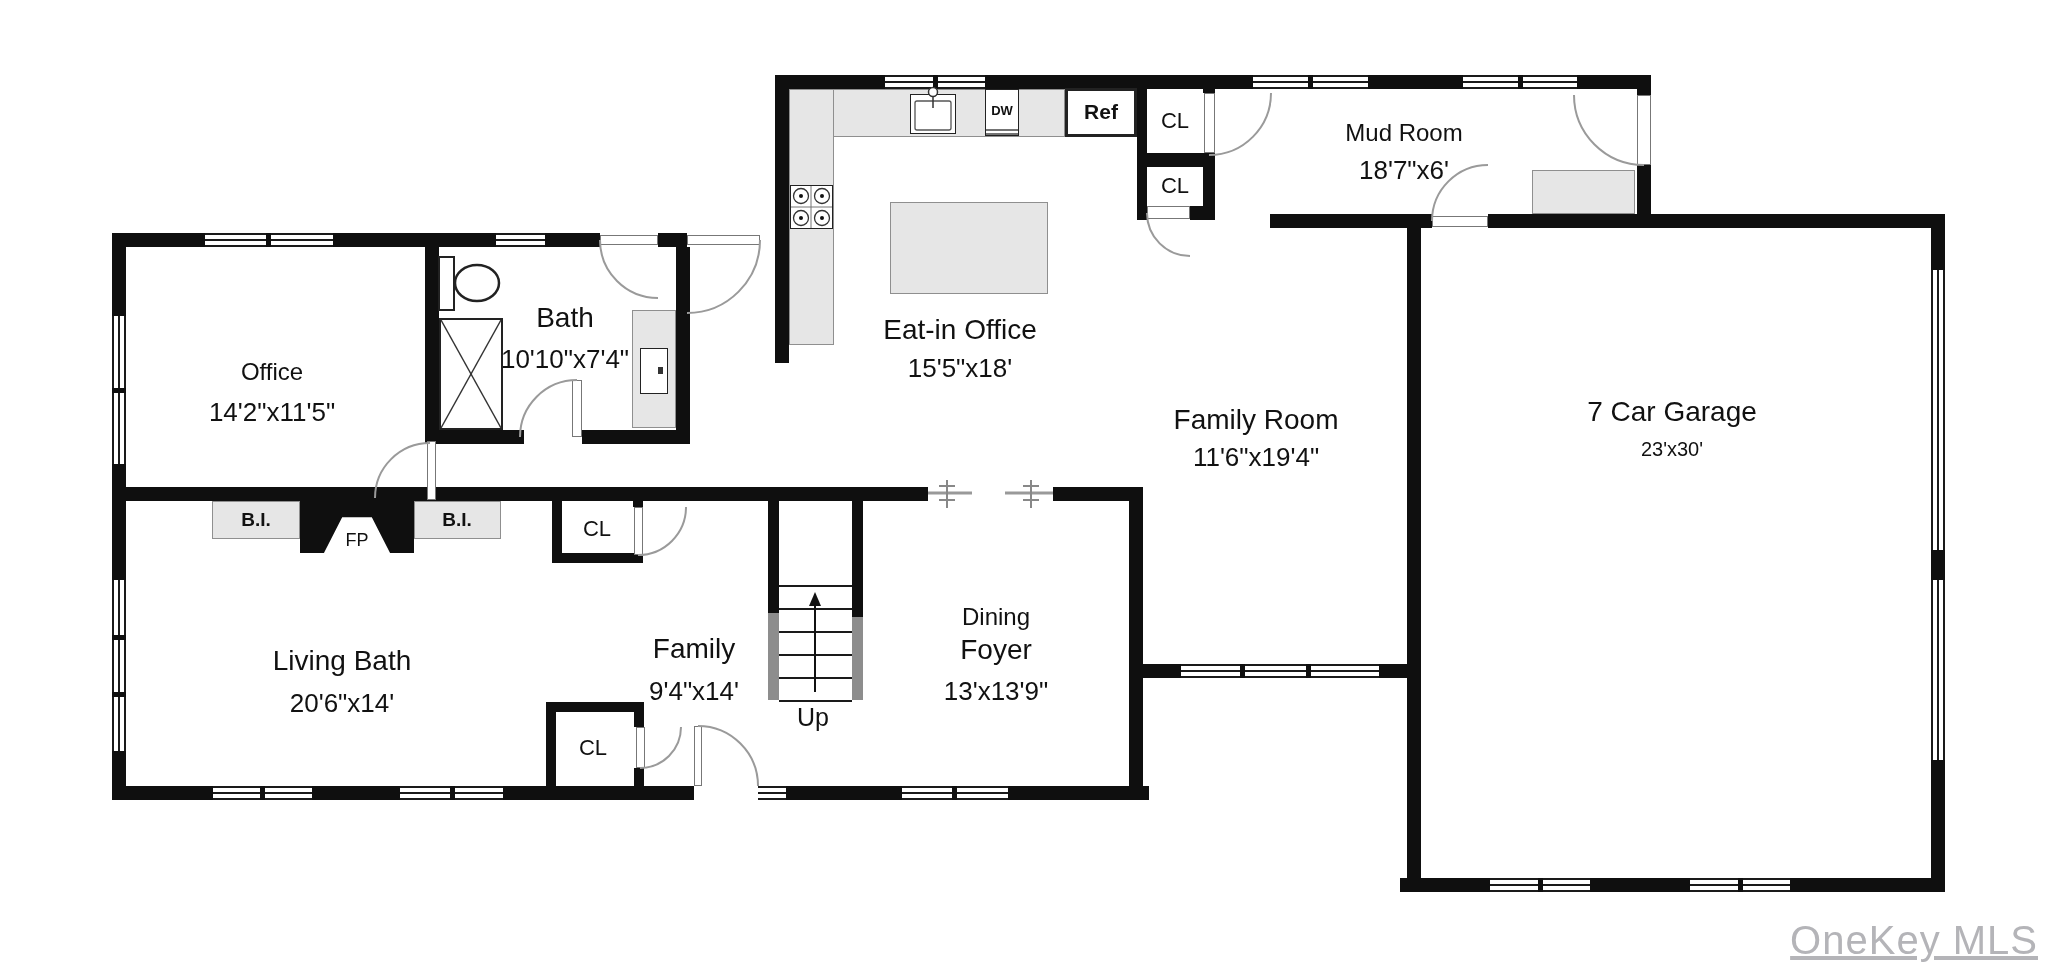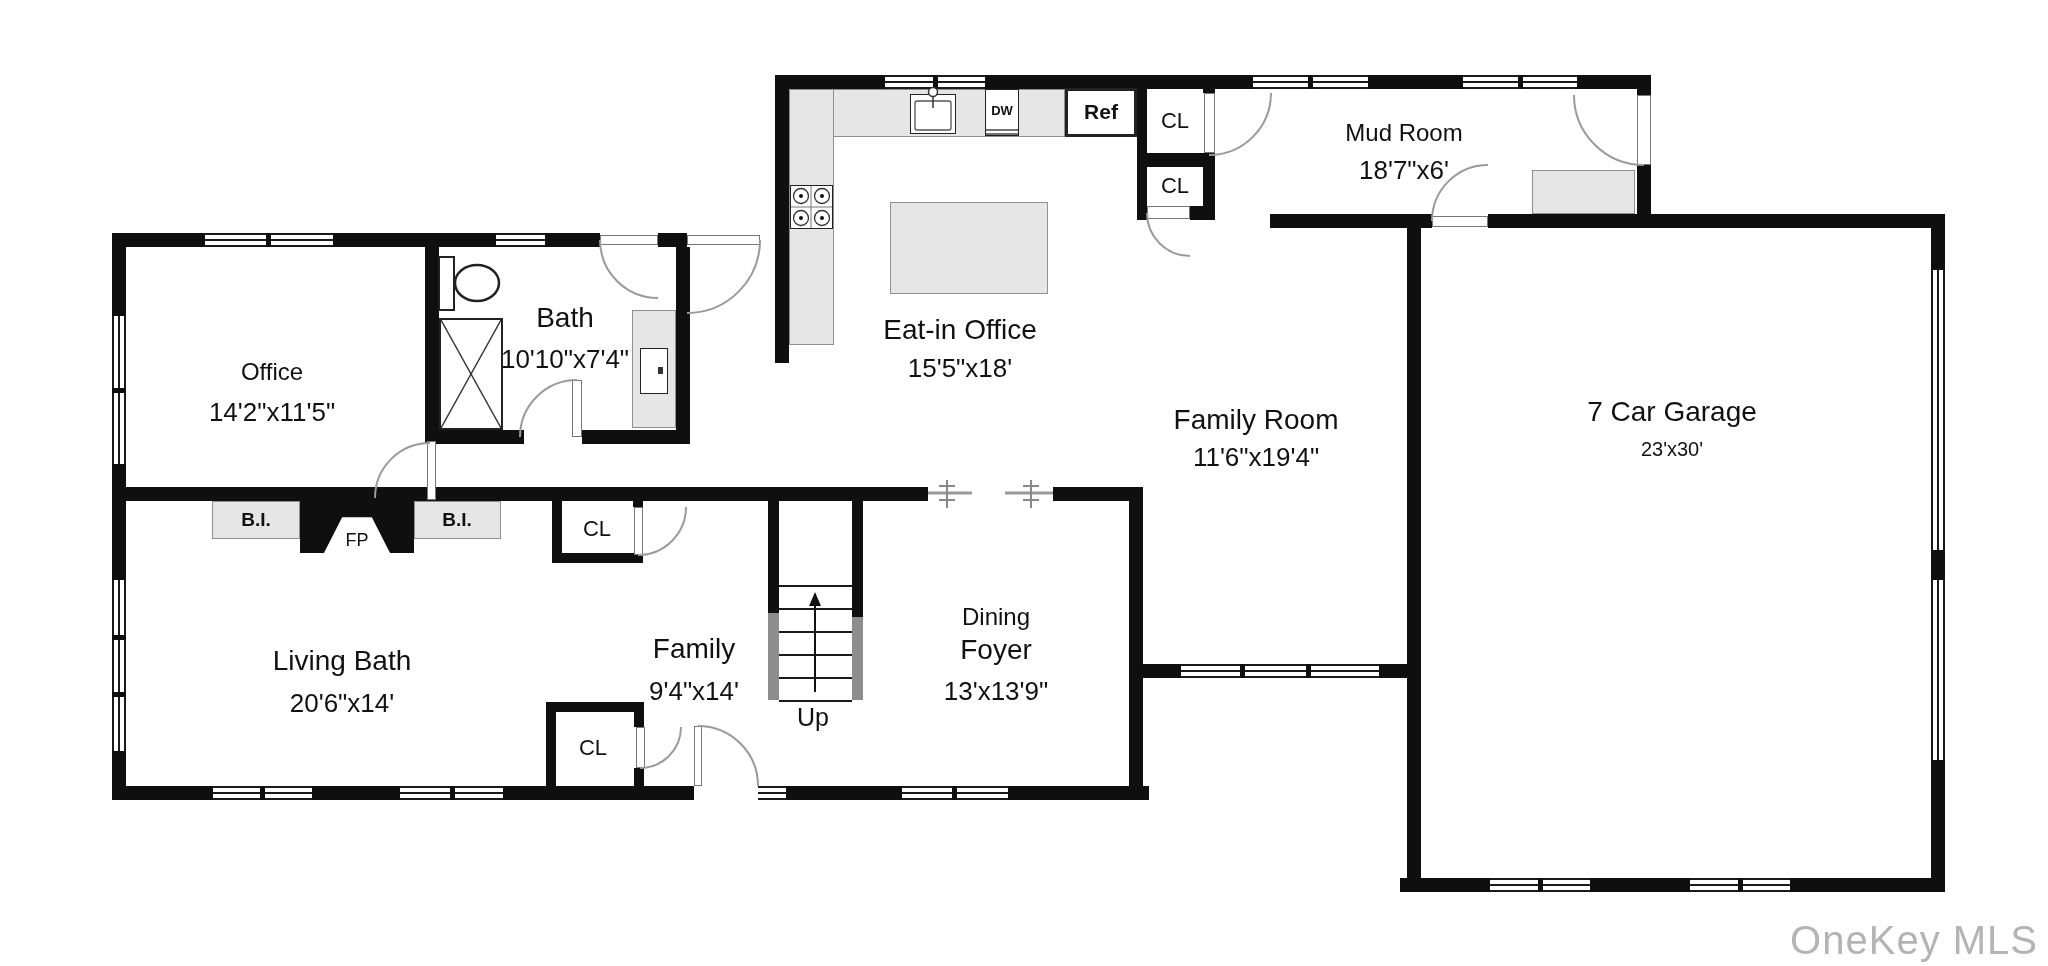--- a/index.html
+++ b/index.html
@@ -14,21 +14,21 @@
   .wdiv{position:absolute;background:#0f0f0f;z-index:3;}
   .gray{position:absolute;background:#e6e6e6;border:1.5px solid #8f8f8f;z-index:2;box-sizing:border-box;}
   .whitebox{position:absolute;background:#fff;border:2px solid #222;z-index:2;box-sizing:border-box;}
   .leaf{position:absolute;background:#fff;border:1.5px solid #777;z-index:3;box-sizing:border-box;}
   .lbl{position:absolute;transform:translate(-50%,-50%);color:#111;white-space:nowrap;
        text-align:center;z-index:4;}
   .treads{position:absolute;z-index:2;background:repeating-linear-gradient(to bottom,#1a1a1a 0 2px,#ffffff 2px 23px);}
   .fp{position:absolute;background:#0f0f0f;z-index:2;
       clip-path:polygon(0 0,100% 0,100% 100%,79% 100%,63% 36%,37% 36%,21% 100%,0 100%);}
   svg.overlay{position:absolute;left:0;top:0;z-index:3;pointer-events:none;}
-  #watermark{position:absolute;right:10px;top:918px;font-size:40px;letter-spacing:1px;z-index:5;}
+  #watermark{position:absolute;right:10px;top:918px;font-size:40px;letter-spacing:1px;z-index:5;text-decoration:underline;}
 </style>
 </head>
 <body>
 
 <div id="stage">
 
   <div class="w" style="left:775px;top:75px;width:876px;height:14px"></div>
   <div class="w" style="left:775px;top:75px;width:14px;height:288px"></div>
   <div class="w" style="left:112px;top:233px;width:575px;height:14px"></div>
   <div class="w" style="left:112px;top:233px;width:14px;height:567px"></div>

